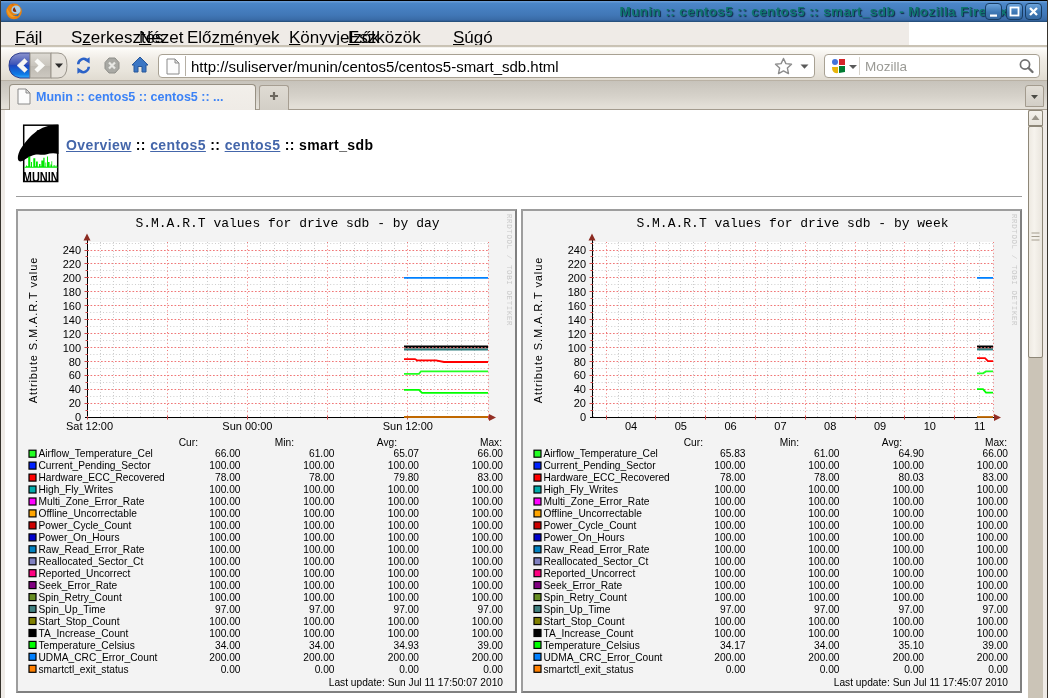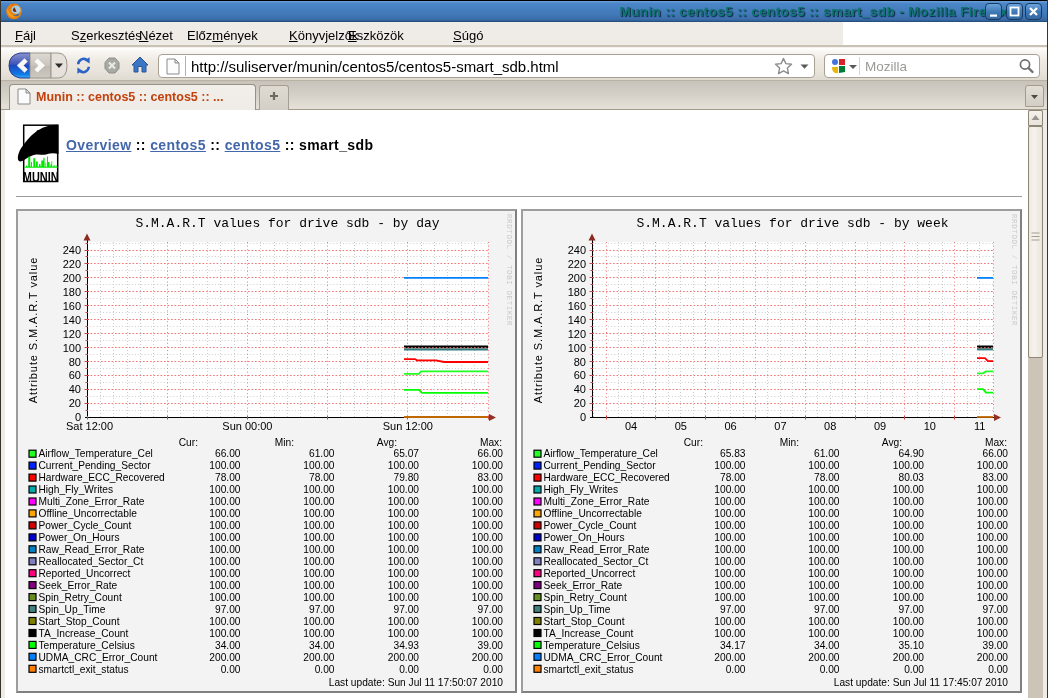--- a/index.html
+++ b/index.html
@@ -4,22 +4,22 @@
 html,body { width:1048px; height:698px; overflow:hidden; }
 body { font-family:"Liberation Sans", sans-serif; position:relative; background:#fff; }
 .abs { position:absolute; }
 #titlebar { left:0; top:0; width:1048px; height:22px;
   background:linear-gradient(#6FA1D9 0%, #4A86C8 12%, #4177B7 70%, #3A6CA8 92%, #2F5B93 100%);
   border-top:1px solid #000; border-bottom:1px solid #26517E; }
 #titletext { left:0; top:3.5px; width:1008px; text-align:right; color:#0f766e; font-weight:bold;
   font-size:13.5px; text-shadow:1px 1px 1px rgba(10,30,60,.9); letter-spacing:.4px;}
 .winbtn { top:3px; width:17px; height:17px; border:1px solid #173C63; border-radius:4px;
   background:linear-gradient(#6BA3DC, #3E78B4 55%, #3569A2); color:#fff; }
-#menubar { left:1px; top:22px; width:842px; height:23px; background:#EFEBE7;
-  font-size:13px; color:#000; }
+#menubar { left:1px; top:22px; width:908px; height:23px; background:#EFEBE7;
+  font-size:17px; color:#000; }
 #menubar span { position:absolute; top:6px; }
 u { text-decoration:underline; }
 #toolbar { left:1px; top:45px; width:1046px; height:36px;
   background:linear-gradient(#CBC4B6 0%, #C6BFB0 4%, #FFFFFF 8%, #FAF8F4 16%, #EEEAE3 45%, #E8E4DB 75%, #E0DBD1 100%);
   border-bottom:1px solid #B9B1A4; }
 #tabbar { left:1px; top:81px; width:1046px; height:29px;
   background:linear-gradient(#C7C3BB, #D6D2CA 55%, #E3DFD7 90%);
   border-bottom:1px solid #A39B8E; }
 #tab { left:8px; top:3px; width:247px; height:26px; background:linear-gradient(#F2EFEA,#EFEBE6);
   border:1px solid #979083; border-bottom:none; border-radius:4px 4px 0 0; }
@@ -144,21 +144,21 @@
         <path d="M14 6 L14 14 M10 10 L18 10" stroke="#6E6961" stroke-width="2.2"></path>
       </svg></div>
 <div id="tabdrop" class="abs"><svg width="17" height="20" viewBox="0 0 17 20">
         <path d="M5 9 L12 9 L8.5 13 Z" fill="#4A4A44"></path>
       </svg></div>
 </div>
 <svg class="abs" style="left:17px;top:88px" width="14" height="17" viewBox="0 0 14 17">
 <path d="M1 1 L9 1 L13 5 L13 16 L1 16 Z" fill="#FCFCFC" stroke="#8A8A8A"></path>
 <path d="M9 1 L9 5 L13 5 Z" fill="#E0E0E0" stroke="#8A8A8A"></path>
 </svg>
-<div class="abs" style="left:36px;top:90px;font-size:12.5px;font-weight:bold;color:#c2410c">Munin :: centos5 :: centos5 :: ...</div>
+<div class="abs" style="left:36px;top:90px;font-size:12.5px;font-weight:bold;color:#3b82f6">Munin :: centos5 :: centos5 :: ...</div>
 <div class="abs" style="left:0;top:0;width:1px;height:698px;background:#37332D"></div>
 <div class="abs" style="left:1047px;top:0;width:1px;height:698px;background:#37332D"></div>
 <div id="leftframe" class="abs"></div>
 <div id="content" class="abs"></div>
 <div id="rightframe" class="abs"></div>
 <div id="scrollbar" class="abs">
 <div id="sb-up"><svg width="13" height="14" viewBox="0 0 13 14">
         <path d="M2.5 9 L10.5 9 L6.5 4 Z" fill="#9A958A"></path>
       </svg></div>
 <div id="sb-thumb"><svg width="13" height="230" viewBox="0 0 13 230">

